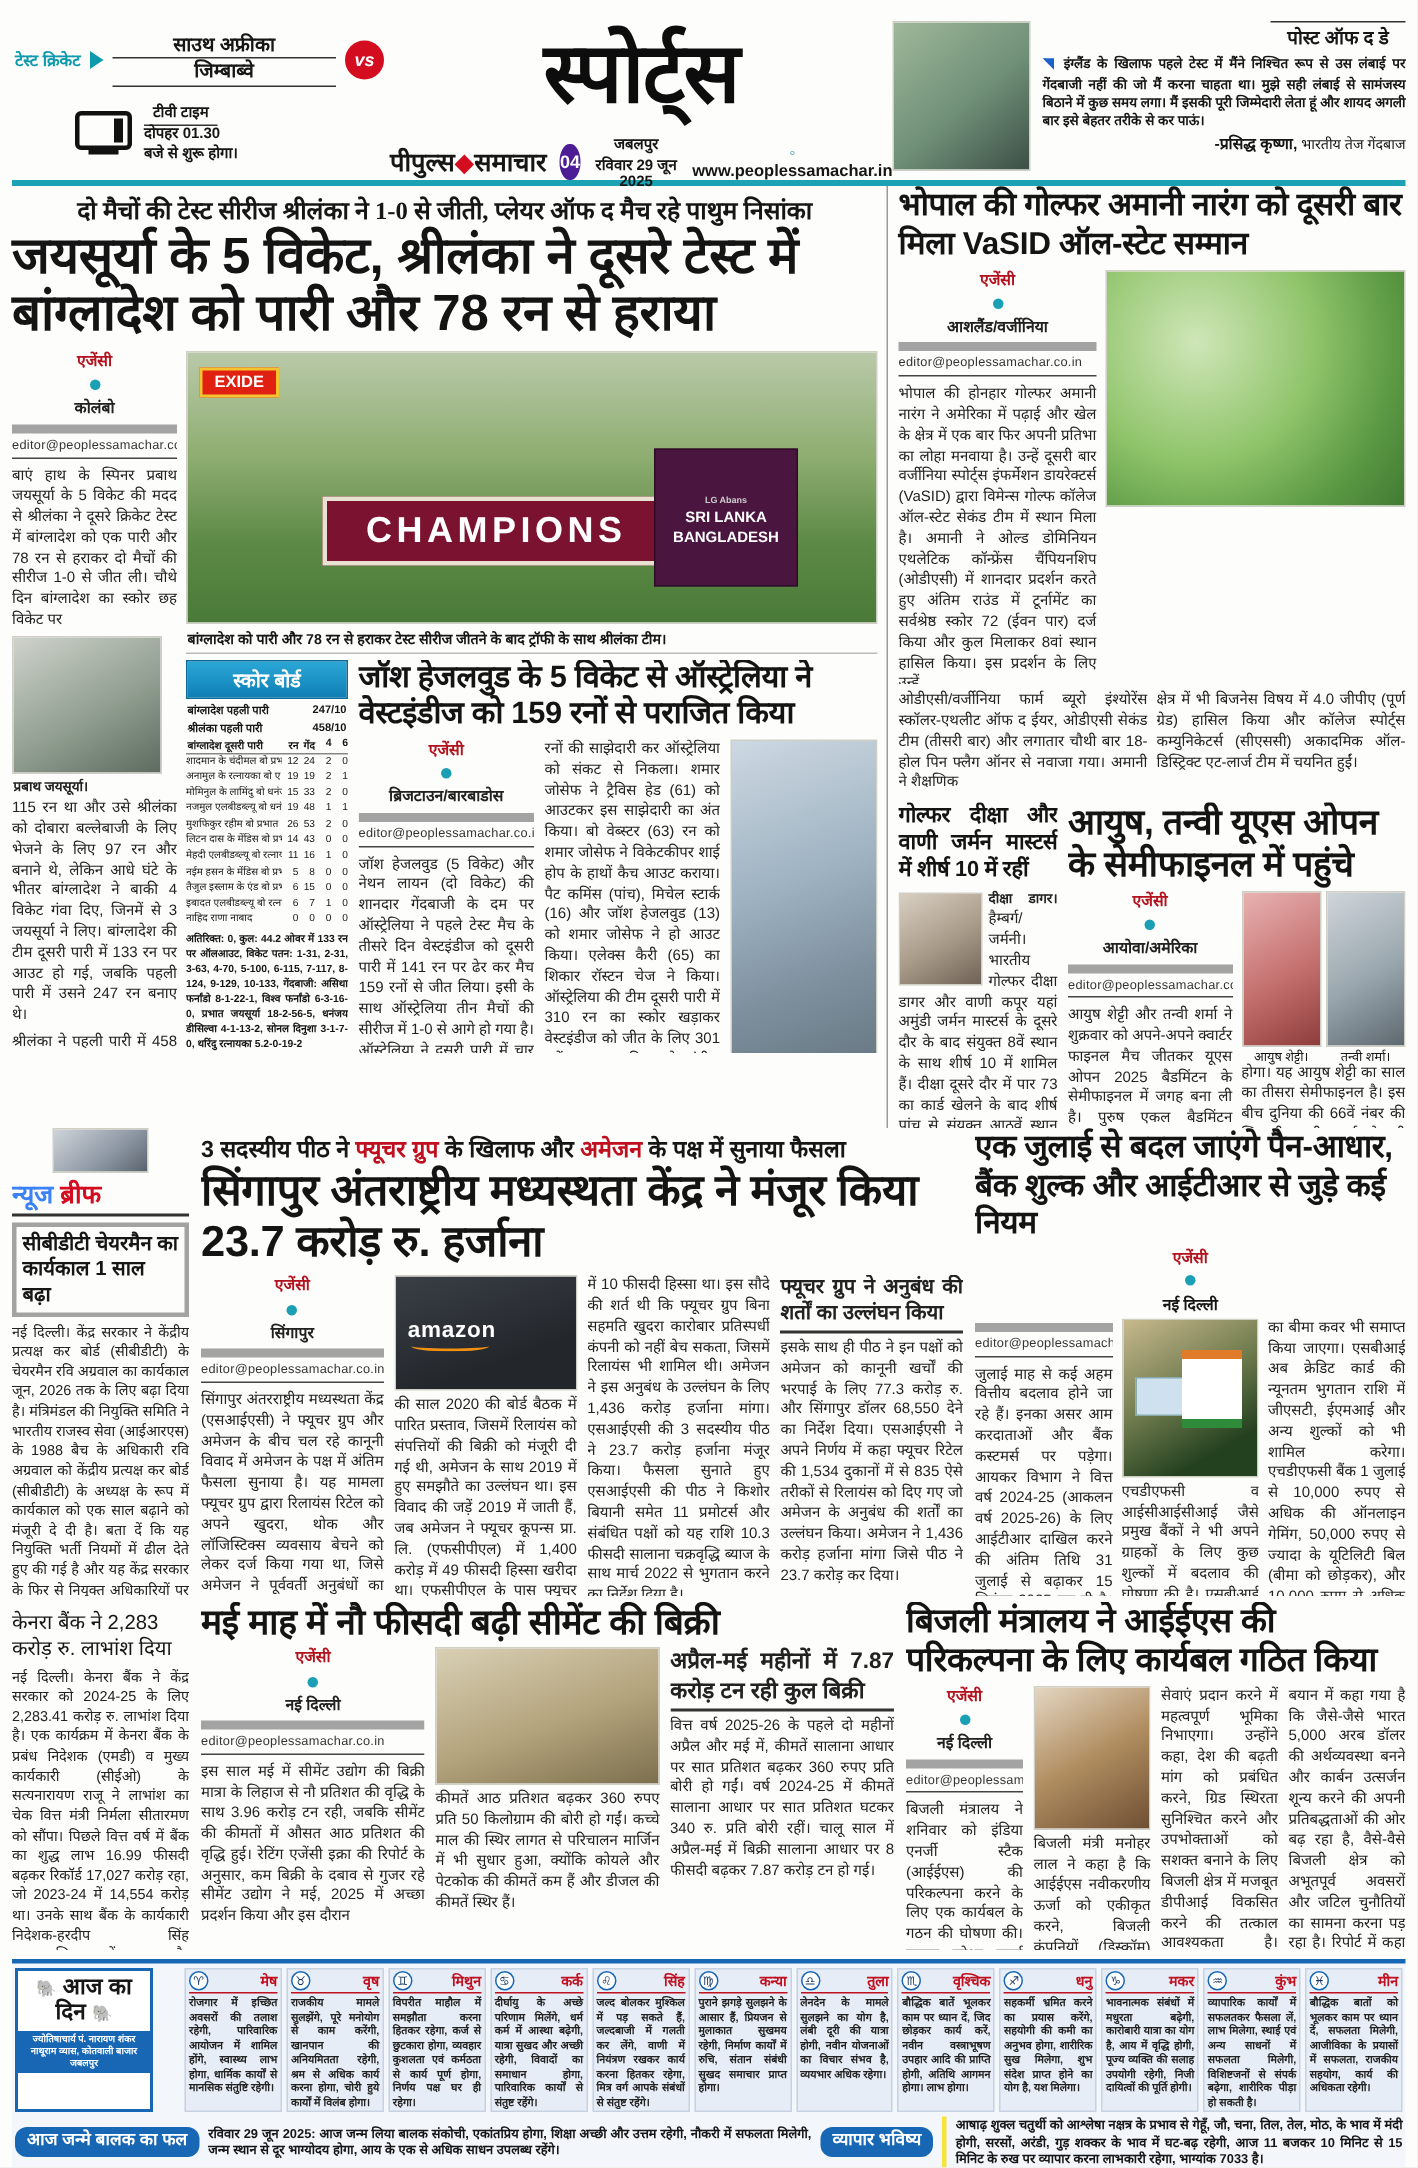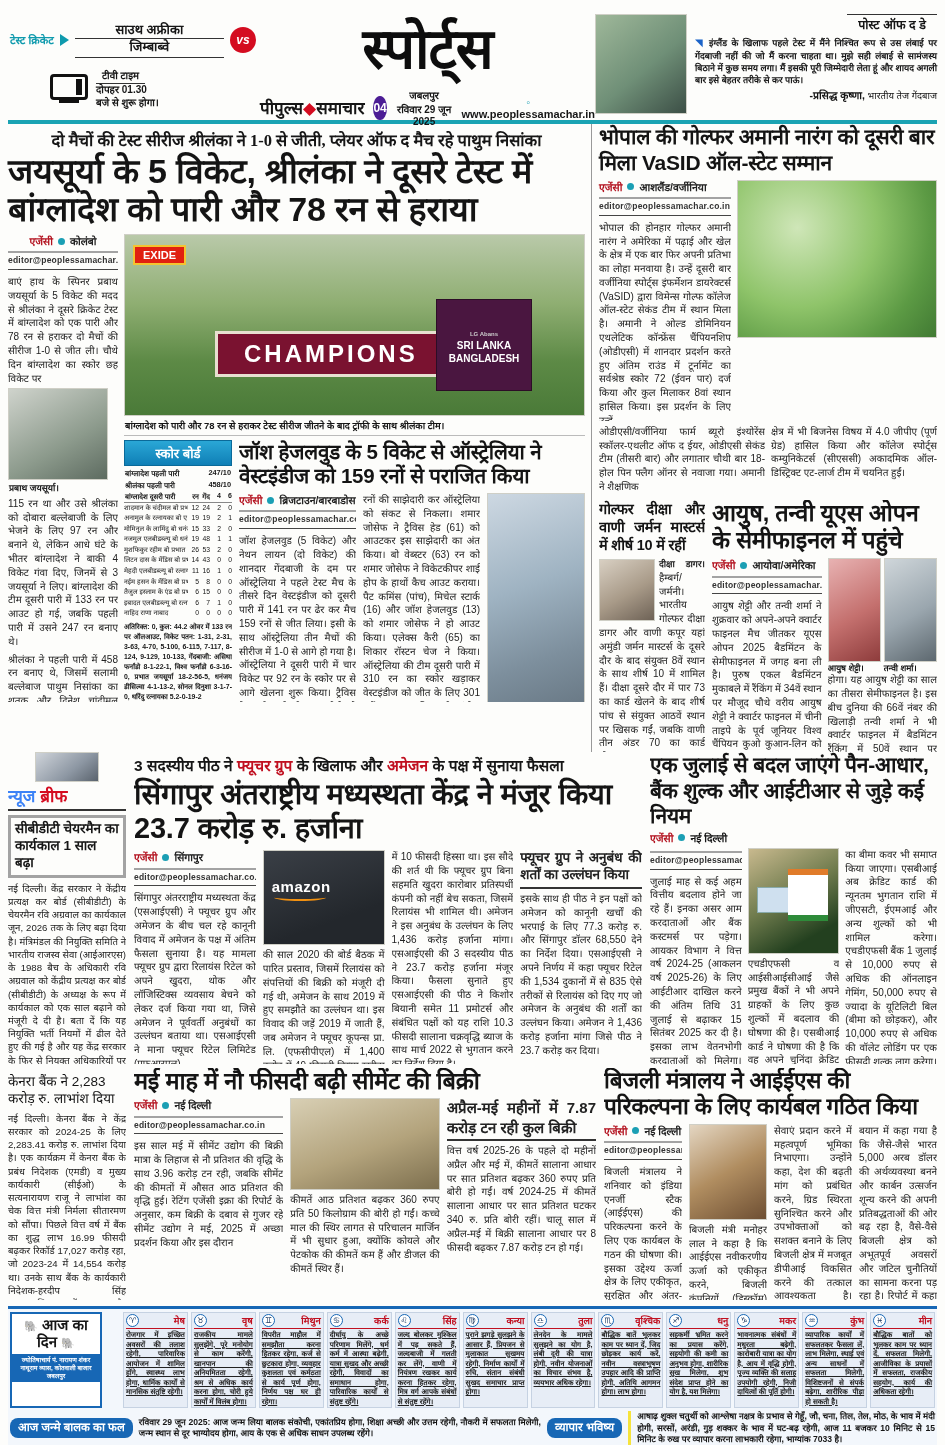--- a/index.html
+++ b/index.html
@@ -3,24 +3,24 @@
 <meta charset="utf-8">
 <style>
   * { margin:0; padding:0; box-sizing:border-box; }
   html,body { background:#e8e8e4; }
   body { font-family:"Liberation Sans","DejaVu Sans",sans-serif; }
   .page { width:945px; height:1445px; margin:0 auto; background:#fdfdfb; color:#161616;
           position:relative; overflow:hidden; padding:6px 8px 0 8px; }
 
   
   .body-txt { font-size:10px; line-height:1.38; text-align:justify; color:#222; }
-  .byline { display:flex; align-items:center; gap:5px; font-size:10.5px; font-weight:bold; }
+  .byline { display:flex; align-items:center; gap:5px; font-size:10.5px; font-weight:bold;flex-direction:column; }
   .byline .ag { color:#b3121f; }
   .byline .dot { width:7px; height:7px; border-radius:50%; background:#1b9fb4; display:inline-block; }
-  .email { font-size:8.5px; font-weight:bold; color:#333; border-top:2px solid #a3a3a3;
+  .email { font-size:8.5px; font-weight:normal; color:#333; border-top:6px solid #a3a3a3;
            border-bottom:1px solid #444; padding:2px 0; margin:3px 0 5px 0; letter-spacing:.2px; }
   .hl { font-weight:bold; color:#141414; letter-spacing:-.2px; }
   .caption { font-size:9px; font-weight:bold; color:#222; padding:2px 1px; }
   .photo { position:relative; overflow:hidden; border:1px solid #cfcfc6; }
 
   
   .hdr { height:118px; display:flex; border-bottom:4px solid #1ba3b3; }
   .hdr-left { width:252px; padding:16px 4px 0 2px; }
   .promo { display:flex; align-items:center; gap:6px; }
   .promo-label { color:#0e9aad; font-weight:bold; font-size:11px; white-space:nowrap; }
@@ -111,42 +111,42 @@
   .dk-photo { width:56px; height:62px; float:left; margin:2px 4px 2px 0; background:linear-gradient(150deg,#d8cfc2,#a89a88 55%,#6e6256); }
   .ayush { flex:1; overflow:hidden; }
   .ayush-hl { font-size:23.5px; line-height:1.18; }
   .ayush-main { display:flex; gap:6px; margin-top:3px; }
   .ayush-c { flex:1; overflow:hidden; }
   .ay-photos { display:flex; gap:3px; }
   .ay-photo { flex:1; height:104px; }
   .ay1 { background:linear-gradient(150deg,#e8b2b2,#c4706e 55%,#8e3c3c); }
   .ay2 { background:linear-gradient(150deg,#cfd6da,#9aa6ae 55%,#5d686f); }
   .ay-caps { display:flex; gap:3px; }
-  .ay-caps div { flex:1; font-size:8.5px; font-weight:bold; }
+  .ay-caps div { flex:1; font-size:8.5px; font-weight:normal;text-align:center; }
 
   
   .corp-divider { position:relative; border-top:4px solid #cc1020; margin-top:6px; height:14px; }
   .corp-label { position:absolute; left:50%; top:-13px; transform:translateX(-50%); background:#f6e33c;
                 font-weight:bold; font-size:15px; padding:2px 26px; color:#111; }
   .corp-row1 { display:flex; gap:8px; height:312px; }
   .nbrief { width:118px; flex:0 0 auto; overflow:hidden; }
   .bse-thumb { width:64px; height:30px; background:linear-gradient(140deg,#cfd4da,#8d97a3 60%,#5a636d); margin:0 auto 2px auto; }
   .nbrief-title { font-size:17px; font-weight:bold; border-bottom:2px solid #333; padding-bottom:2px; margin-bottom:4px; }
   .nbrief-title .b1 { color:#3b82f6;margin-top:44px; }
   .nbrief-title .b2 { color:#d40c20; }
   .brief-hl { font-size:13.5px; font-weight:bold; line-height:1.25; border:3px solid #a3a3a3; padding:3px 4px; margin-bottom:4px; }
   .brief-hl2 { font-size:13.5px; font-weight:normal; line-height:1.25; margin:6px 0 4px 0; }
   .nbrief .body-txt { font-size:9.6px; }
   .sing { width:508px; flex:0 0 auto; overflow:hidden; }
   .sing-kicker { font-size:15.5px; font-weight:bold; padding:2px 0; }
   .sing-kicker .red { color:#c01020; }
   .sing-hl { font-size:29px; line-height:1.16; }
   .sing-cols { display:flex; gap:7px; margin-top:5px; }
   .sing-c { flex:1; overflow:hidden; }
-  .amazon-photo { height:95px; background:linear-gradient(160deg,#3a3f46,#23272c 70%); margin-bottom:3px; }
+  .amazon-photo { height:77px; background:linear-gradient(160deg,#3a3f46,#23272c 70%); margin-bottom:3px; }
   .amazon-word { position:absolute; left:8px; top:26px; color:#fff; font-weight:bold; font-size:15px; letter-spacing:.5px; }
   .amazon-word:after { content:""; position:absolute; left:2px; bottom:-3px; width:52px; height:5px;
                        border-bottom:2px solid #f29111; border-radius:0 0 50% 50%; }
   .sing-subhead { font-size:13.5px; font-weight:bold; line-height:1.25; border-bottom:2px solid #333;
                   padding-bottom:3px; margin-bottom:3px; }
   .pan { flex:1; overflow:hidden; }
   .pan-hl { font-size:21px; line-height:1.22; }
   .pan-cols { display:flex; gap:6px; margin-top:3px; }
   .pan-c { flex:1; overflow:hidden; }
   .pan-photo { height:106px; background:linear-gradient(150deg,#c8b98e,#6f7b4d 45%,#23401f 80%); margin-bottom:3px; }
@@ -171,21 +171,21 @@
   .aaj { width:92px; flex:0 0 auto; border:2px solid #1767b5; background:#fff; text-align:center; padding-top:2px; }
   .aaj-title { font-weight:bold; font-size:15px; line-height:1.15; }
   .ganesh { color:#2a8fd4; font-size:11px; }
   .aaj-cred { background:#1767b5; color:#fff; font-size:6.3px; font-weight:bold; line-height:1.3; padding:2px 1px; margin-top:3px; }
   .zo-strip { display:flex; flex:1; gap:3px; }
   .zo-cell { flex:1; background:#e7edf6; border:1px solid #c6d2e2; padding:1px 2px; overflow:hidden; }
   .zo-head { display:flex; align-items:center; gap:2px; border-bottom:1px solid #c01020; padding-bottom:1px; }
   .zo-icon { width:13px; height:13px; border-radius:50%; background:#fff; border:1px solid #1767b5; color:#16335c;
              font-size:8px; display:flex; align-items:center; justify-content:center; flex:0 0 auto; }
   .zo-name { color:#c01020; font-weight:bold; font-size:9.5px; margin-left:auto; }
-  .zo-text { font-size:7.2px; line-height:1.32; font-weight:bold; color:#222; text-align:justify; margin-top:1px;text-decoration:underline; }
+  .zo-text { font-size:7.2px; line-height:1.32; font-weight:bold; color:#222; text-align:justify; margin-top:1px; }
   .astro-bottom { display:flex; align-items:center; gap:6px; margin-top:3px; }
   .blue-box { background:#1767b5; color:#fff; font-weight:bold; font-size:11.5px; text-align:center;
               padding:3px 8px; border-radius:8px; line-height:1.2; flex:0 0 auto; }
   .astro-note { font-size:8.6px; font-weight:bold; line-height:1.35; text-align:justify; }
   .birth-note { flex:1.35; }
   .trade-note { flex:1; border-left:3px solid #f6e33c; padding-left:6px; }
 </style>
 </head>
 <body>
 

